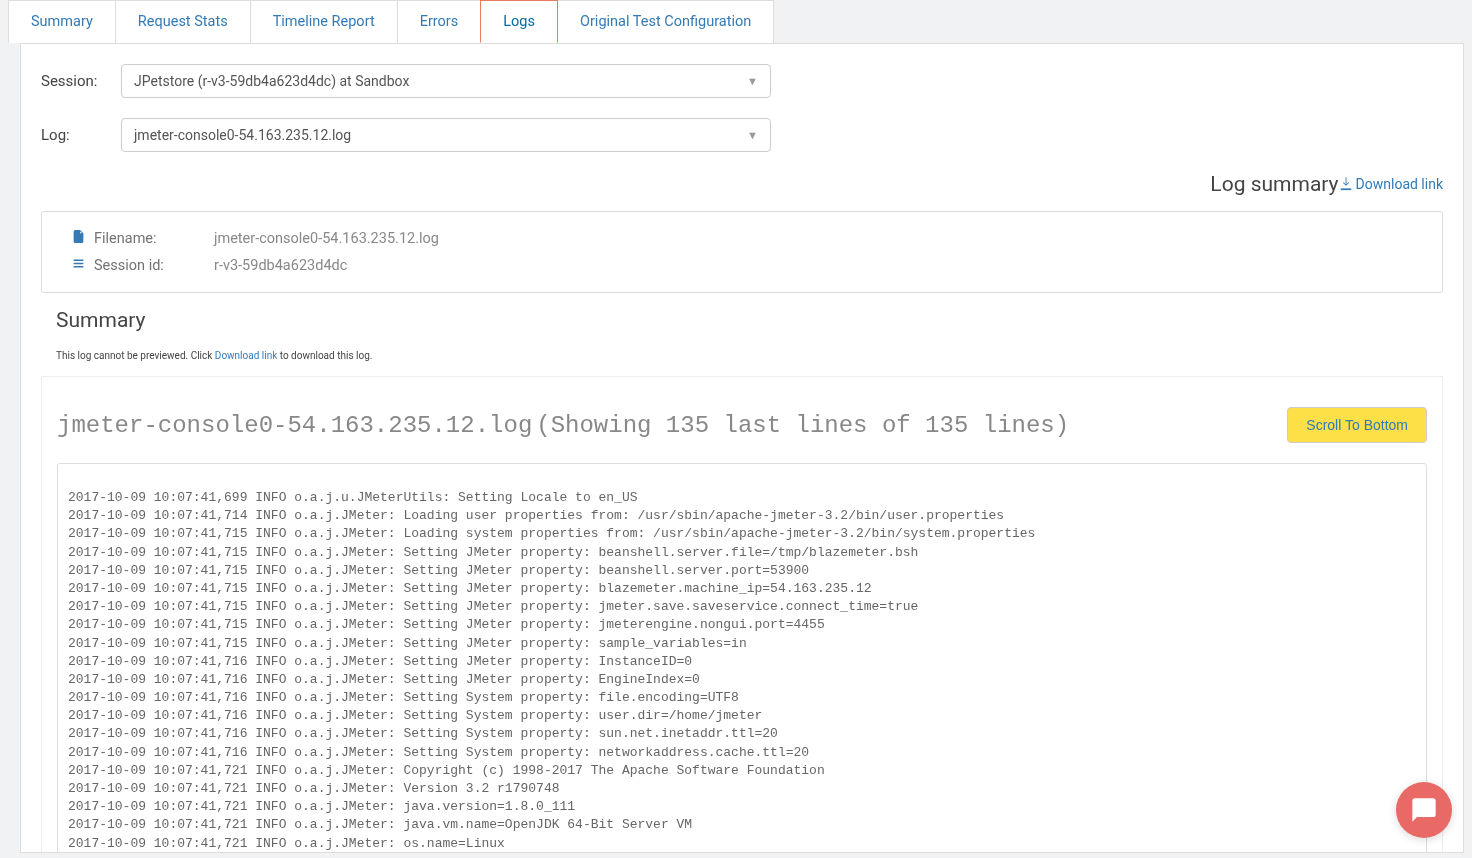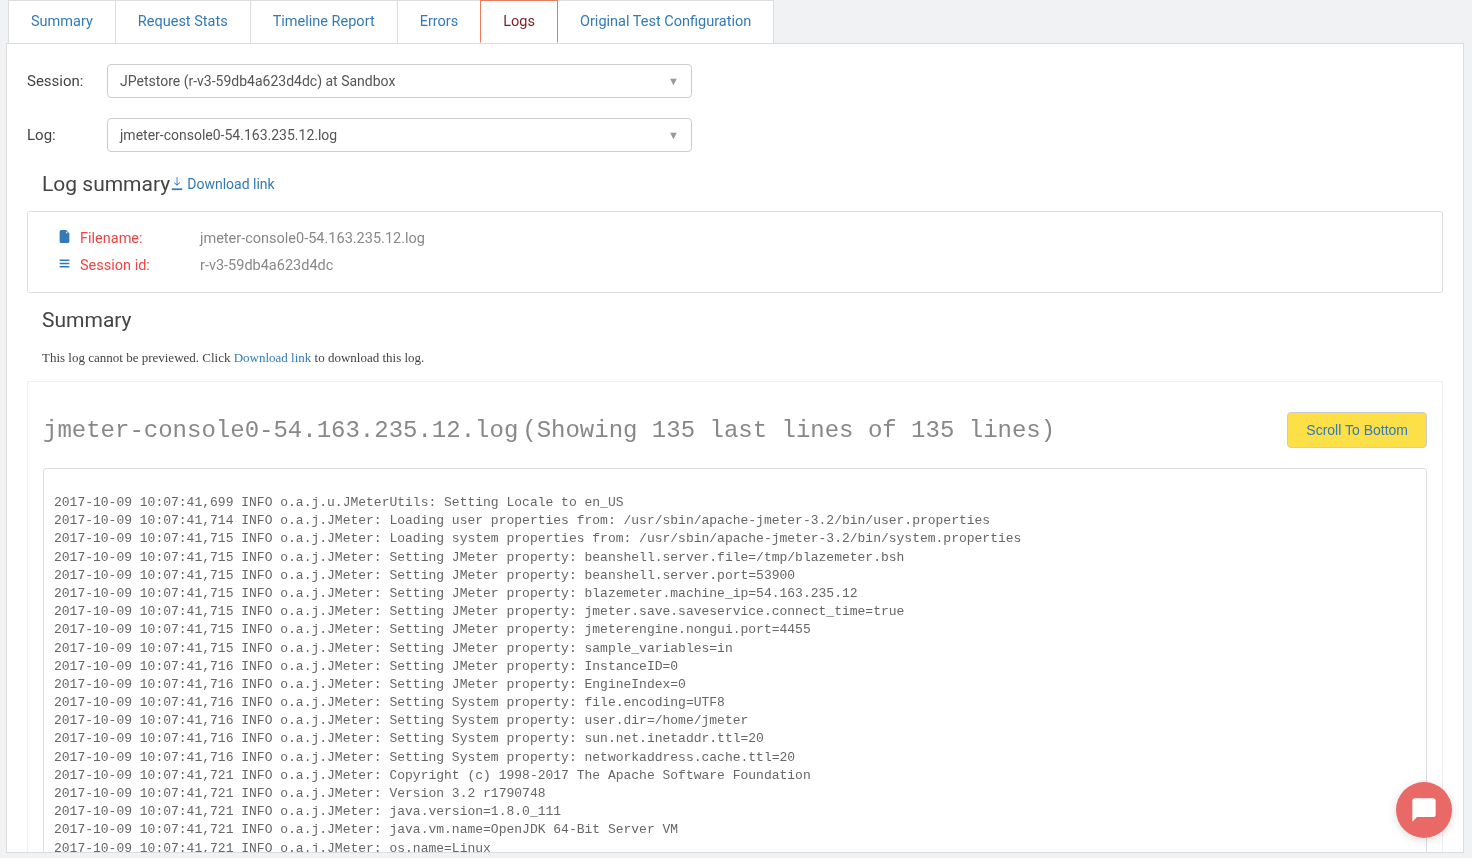--- a/index.html
+++ b/index.html
@@ -24,45 +24,45 @@
   cursor: pointer;
   background: #fff;
   border: 1px solid #ddd;
   border-bottom: none;
   margin-right: -1px;
   font-size: 14.5px;
 }
 .tab.active {
   border: 1px solid #ec7a5c;
   border-bottom-color: transparent;
-  color: #7f1d1d;
+  color: #0369a1;
   position: relative;
   z-index: 2;
 }
 .content-wrap {
   background: #fff;
-  margin: 0 8px 8px 6px;
+  margin: 0 8px 8px 20px;
   border: 1px solid #ddd;
   height: 810px;
   overflow-y: scroll;
   position: relative;
   padding: 20px;
 }
 .form-row {
   display: flex;
   align-items: center;
   margin-bottom: 20px;
 }
 .form-label {
   width: 80px;
   font-size: 15px;
   color: #444;
 }
 .select-wrap {
-  width: 585px;
+  width: 650px;
   position: relative;
 }
 .select {
   width: 100%;
   border: 1px solid #ccc;
   border-radius: 4px;
   padding: 8px 12px;
   font-size: 14px;
   background: #fff;
   color: #555;
@@ -71,21 +71,21 @@
 .select .caret {
   position: absolute;
   right: 12px;
   top: 50%;
   transform: translateY(-50%);
   color: #999;
   font-size: 11px;
 }
 .section-header {
   display: flex;
-  justify-content: flex-start;
+  justify-content: flex-end;
   align-items: center;
   margin: 10px 0 15px 15px;
 }
 .section-header h3 {
   font-weight: 400;
   font-size: 21px;
   color: #444;
 }
 .download-link {
   color: #337ab7;
@@ -107,40 +107,39 @@
   font-size: 14.5px;
 }
 .info-row:last-child { margin-bottom: 0; }
 .info-row .ico {
   width: 22px;
   color: #337ab7;
   flex-shrink: 0;
 }
 .info-row .lbl {
   width: 120px;
-  color: #ef4444;
+  color: #737373;
 }
 .info-row .val {
   color: #888;
 }
 .summary-section {
   padding: 15px;
   border-bottom: 1px solid #eee;
   margin-bottom: 0;
 }
 .summary-section h3 {
   font-weight: 400;
   font-size: 21px;
   color: #444;
   margin-bottom: 18px;
 }
 .summary-section p {
-  font-size: 13px;
+  font-size: 10px;
   color: #444;
-  font-family: Liberation Serif, serif;
 }
 .summary-section p a { color: #337ab7; text-decoration: none; cursor: pointer;}
 .log-view {
   padding: 30px 15px 0 15px;
   border: 1px solid #eee;
   border-top: none;
 }
 .log-head {
   display: flex;
   justify-content: space-between;

